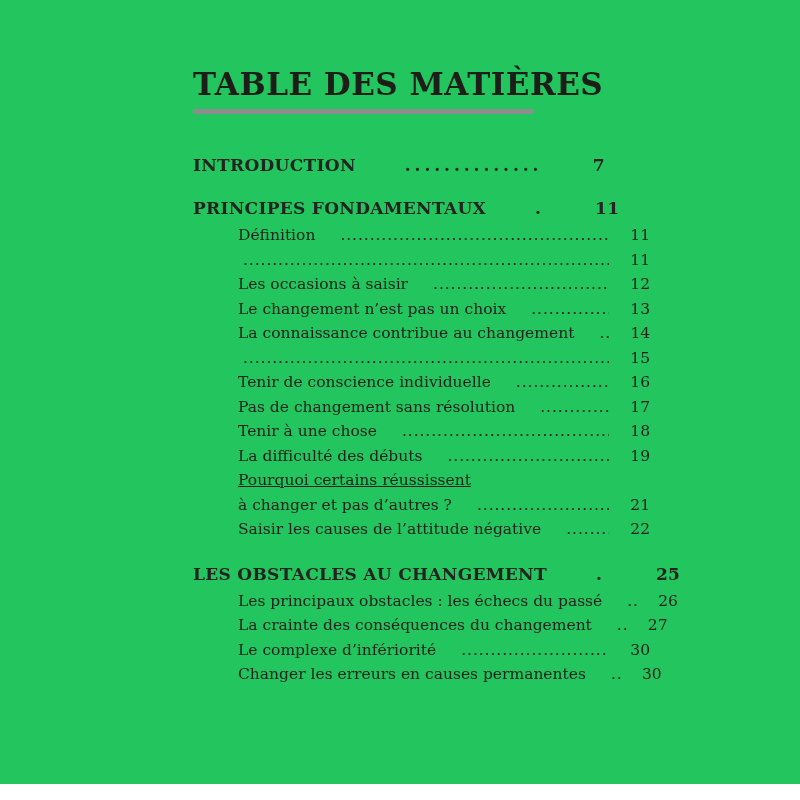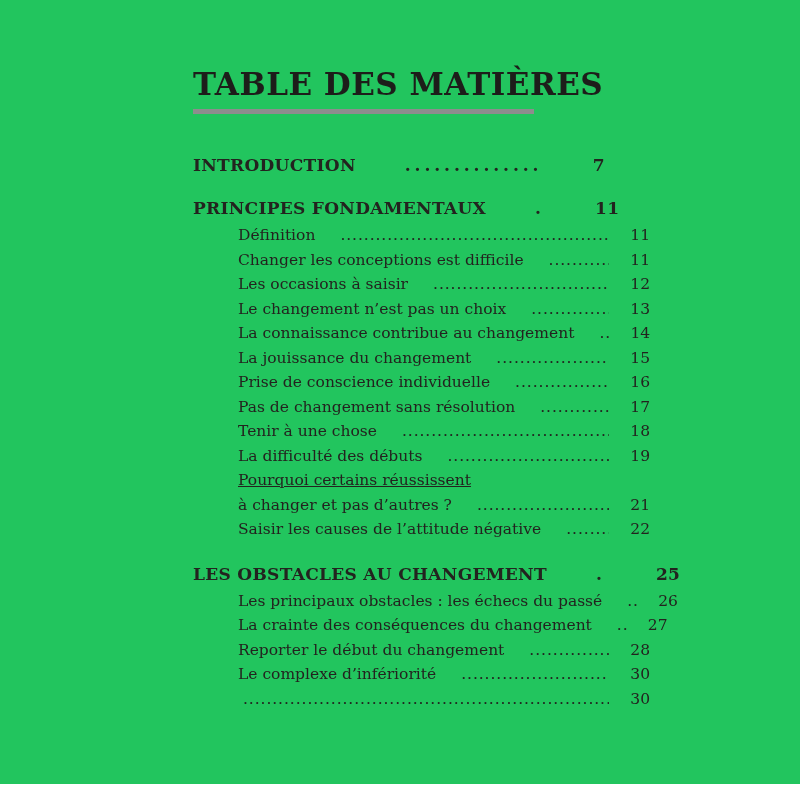--- a/index.html
+++ b/index.html
@@ -109,46 +109,44 @@
           <span class="dots"></span>
           <span class="pg">11</span>
         </div>
         <div class="sub-list">
           <div class="row sub-row">
             <span class="lbl">Définition</span>
             <span class="dots"></span>
             <span class="pg">11</span>
           </div>
           <div class="row sub-row">
-            <span class="lbl">Changer les conceptions est difficile</span>
             <span class="dots"></span>
             <span class="pg">11</span>
           </div>
           <div class="row sub-row">
             <span class="lbl">Les occasions à saisir</span>
             <span class="dots"></span>
             <span class="pg">12</span>
           </div>
           <div class="row sub-row">
             <span class="lbl">Le changement n’est pas un choix</span>
             <span class="dots"></span>
             <span class="pg">13</span>
           </div>
           <div class="row sub-row">
             <span class="lbl">La connaissance contribue au changement</span>
             <span class="dots"></span>
             <span class="pg">14</span>
           </div>
           <div class="row sub-row">
-            <span class="lbl">La jouissance du changement</span>
             <span class="dots"></span>
             <span class="pg">15</span>
           </div>
           <div class="row sub-row">
-            <span class="lbl">Prise de conscience individuelle</span>
+            <span class="lbl">Tenir de conscience individuelle</span>
             <span class="dots"></span>
             <span class="pg">16</span>
           </div>
           <div class="row sub-row">
             <span class="lbl">Pas de changement sans résolution</span>
             <span class="dots"></span>
             <span class="pg">17</span>
           </div>
           <div class="row sub-row">
             <span class="lbl">Tenir à une chose</span>
@@ -184,30 +182,26 @@
             <span class="lbl">Les principaux obstacles : les échecs du passé</span>
             <span class="dots"></span>
             <span class="pg">26</span>
           </div>
           <div class="row sub-row">
             <span class="lbl">La crainte des conséquences du changement</span>
             <span class="dots"></span>
             <span class="pg">27</span>
           </div>
           <div class="row sub-row">
-            <span class="lbl">Reporter le début du changement</span>
-            <span class="dots"></span>
-            <span class="pg">28</span>
-          </div>
-          <div class="row sub-row">
             <span class="lbl">Le complexe d’infériorité</span>
             <span class="dots"></span>
             <span class="pg">30</span>
           </div>
           <div class="row sub-row">
+            <span class="lbl">Changer les erreurs en causes permanentes</span>
             <span class="dots"></span>
             <span class="pg">30</span>
           </div>
         </div>
       </div>
     </div>
   <div class="footer-page-number">78</div>
 </div>
 
 </body></html>

